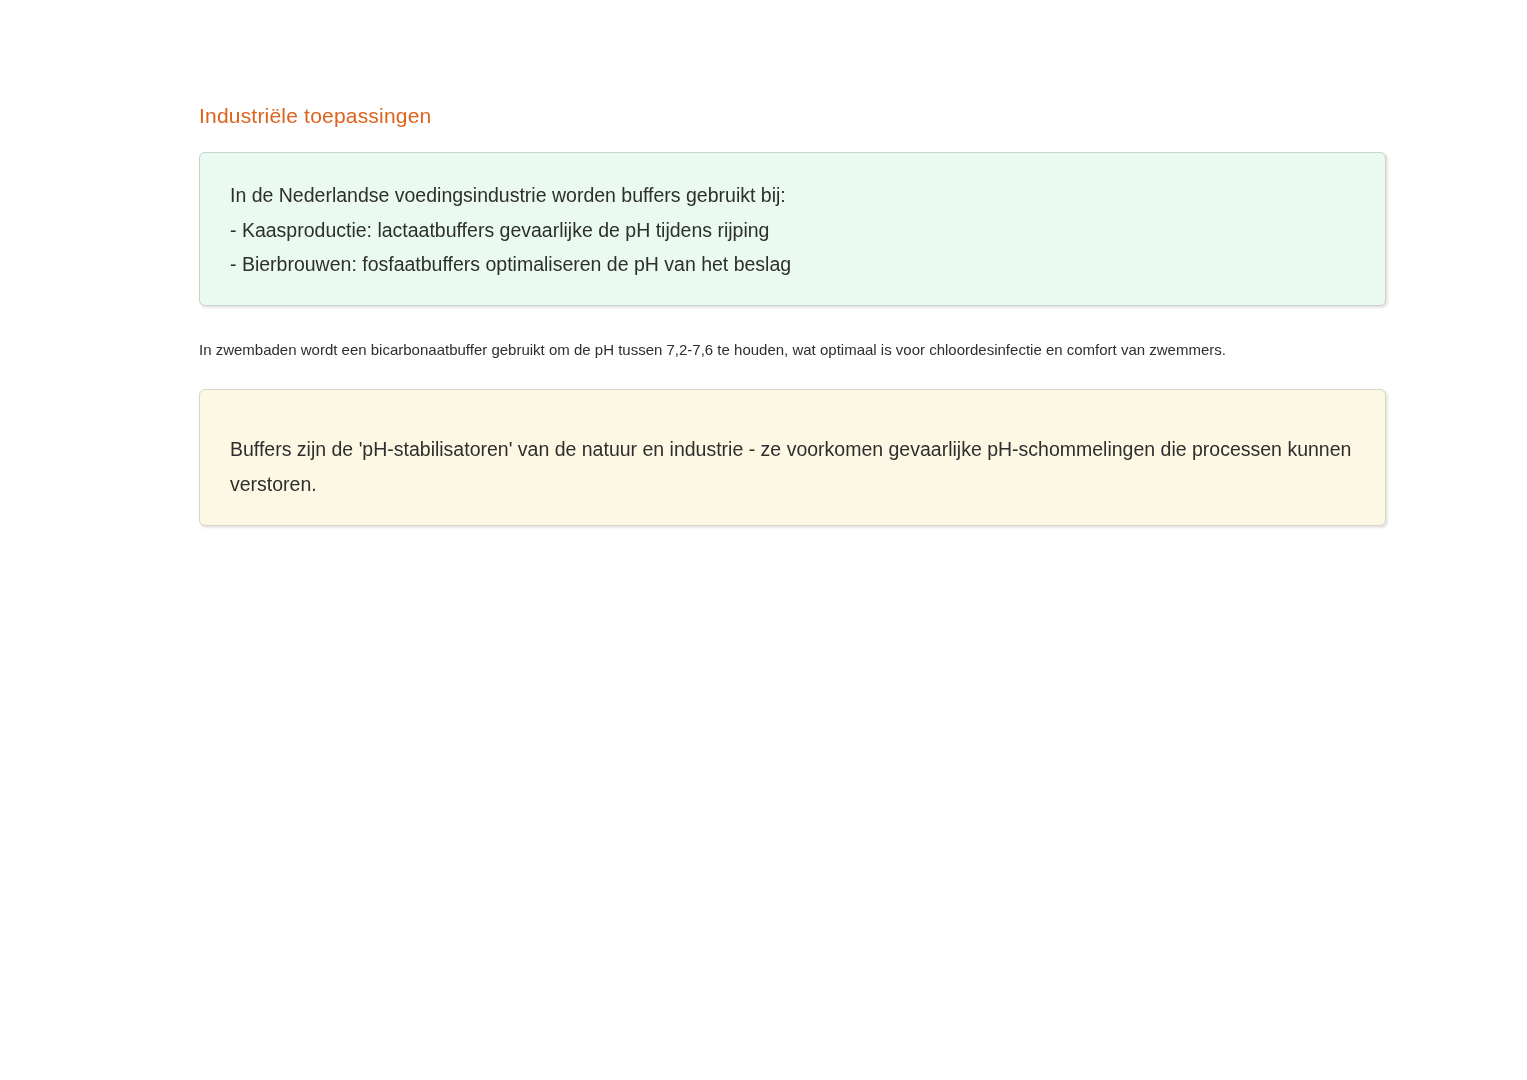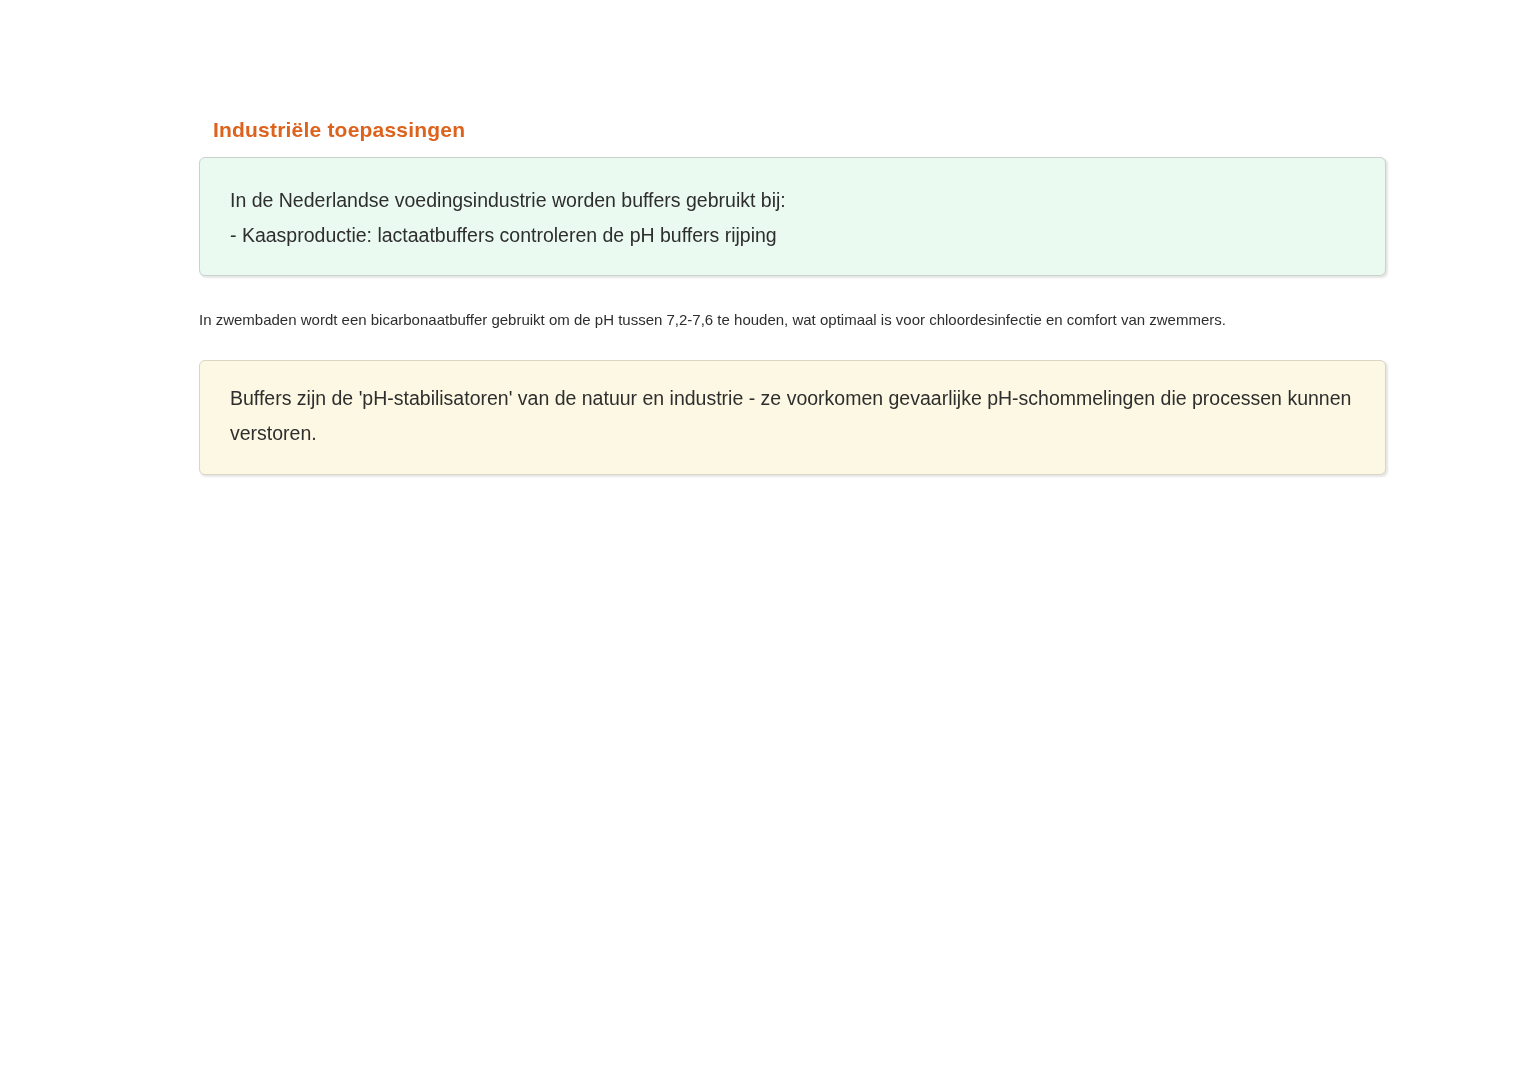--- a/index.html
+++ b/index.html
@@ -15,64 +15,65 @@
     color: #2e2e2e;
     -webkit-font-smoothing: antialiased;
   }
   .content {
     position: absolute;
     left: 199px;
     top: 103px;
     width: 1187px;
   }
   .section-heading {
-    margin: 14px;
+    margin: 0;
     font-size: 21px;
     line-height: 26px;
-    font-weight: 700;
+    font-weight: 400;
     color: #dd621c;
     letter-spacing: 0.2px;
   }
   .box {
     box-sizing: border-box;
     width: 1187px;
     border-radius: 6px;
     font-size: 19.5px;
     box-shadow: 1.5px 1.5px 2px rgba(0,0,0,0.10);
   }
   .info-box {
-    margin-top: 12px;
+    margin-top: 23px;
     background: #eafaf1;
     border: 1px solid #c9d2cc;
     padding: 25px 21px 23px 30px;
     line-height: 34.5px;
   }
   .body-paragraph {
     margin: 26px 0 0 0;
     font-size: 15px;
     line-height: 36.5px;
     width: 1160px;
   }
   .highlight-box {
     margin-top: 21px;
     background: #fcf8e3;
     border: 1px solid #d9d6c3;
-    padding: 20px 30px 23px 30px;
+    padding: 42px 30px 23px 30px;
     line-height: 35px;
   }
 </style>
 </head>
 <body>
 
 <main class="content">
 
   <h2 class="section-heading">Industriële toepassingen</h2>
 
   <div class="box info-box">
     <div>In de Nederlandse voedingsindustrie worden buffers gebruikt bij:</div>
-    <div>- Kaasproductie: lactaatbuffers controleren de pH buffers rijping</div>
+    <div>- Kaasproductie: lactaatbuffers gevaarlijke de pH tijdens rijping</div>
+    <div>- Bierbrouwen: fosfaatbuffers optimaliseren de pH van het beslag</div>
   </div>
 
   <p class="body-paragraph">In zwembaden wordt een bicarbonaatbuffer gebruikt om de pH tussen 7,2-7,6 te houden, wat optimaal is voor chloordesinfectie en comfort van zwemmers.</p>
 
   <div class="box highlight-box">Buffers zijn de 'pH-stabilisatoren' van de natuur en industrie - ze voorkomen gevaarlijke pH-schommelingen die processen kunnen verstoren.</div>
 
 </main>
 
 </body></html>

